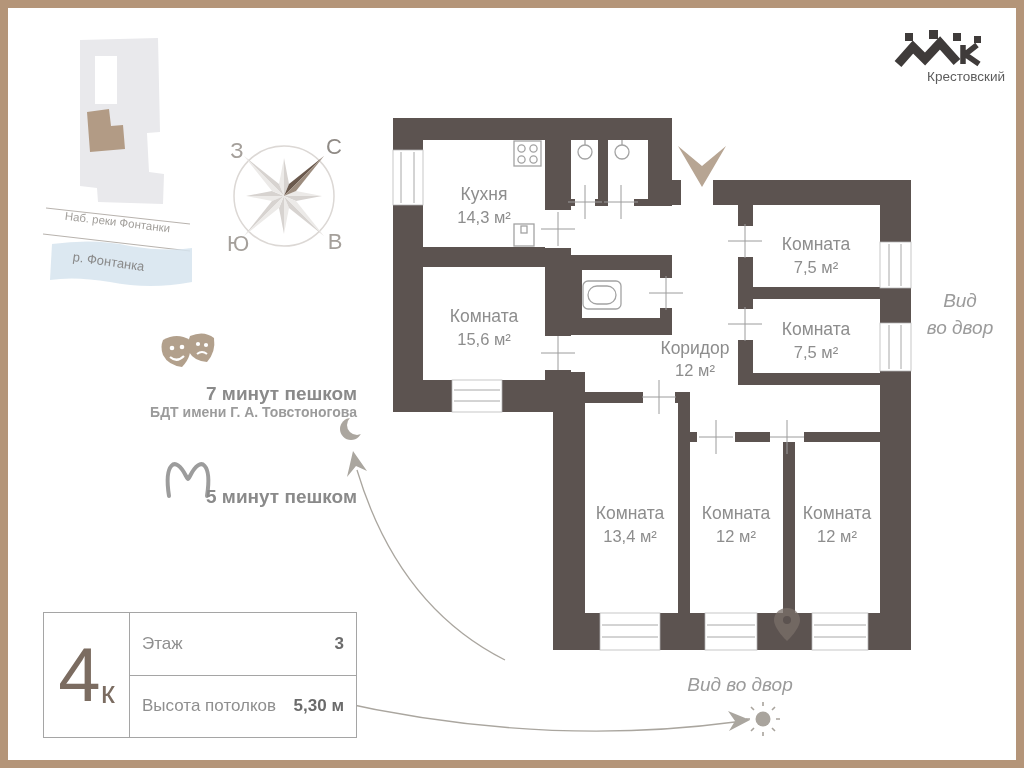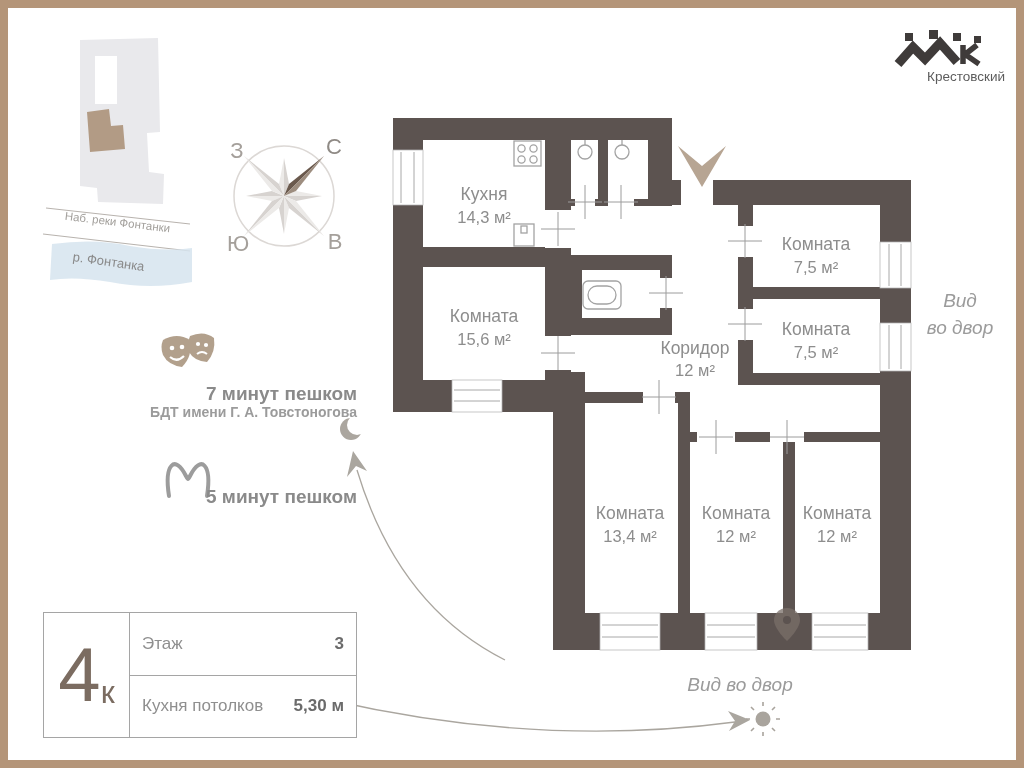--- a/index.html
+++ b/index.html
@@ -243,20 +243,20 @@
     <div class="sum-left">
       <span class="unit-num">4</span>
       <span class="unit-let">к</span>
     </div>
     <div class="sum-rows">
       <div class="sum-row">
         <span class="sum-label">Этаж</span>
         <span class="sum-value">3</span>
       </div>
       <div class="sum-row">
-        <span class="sum-label">Кухня потолков</span>
+        <span class="sum-label">Высота потолков</span>
         <span class="sum-value">5,30 м</span>
       </div>
     </div>
   </div>
 
   <div class="frame"></div>
 </div>
 
 </body></html>

